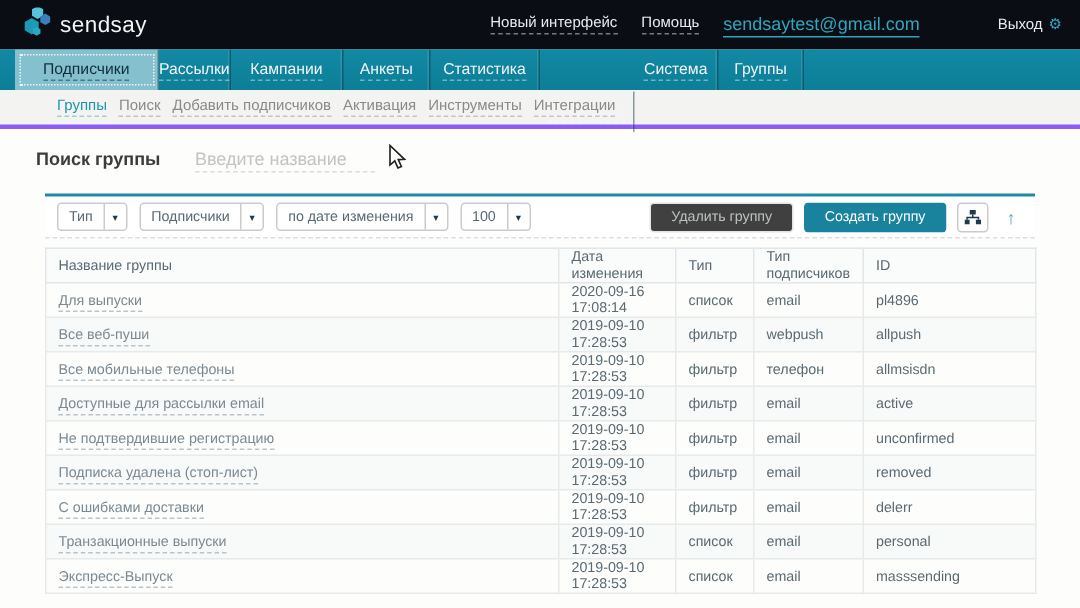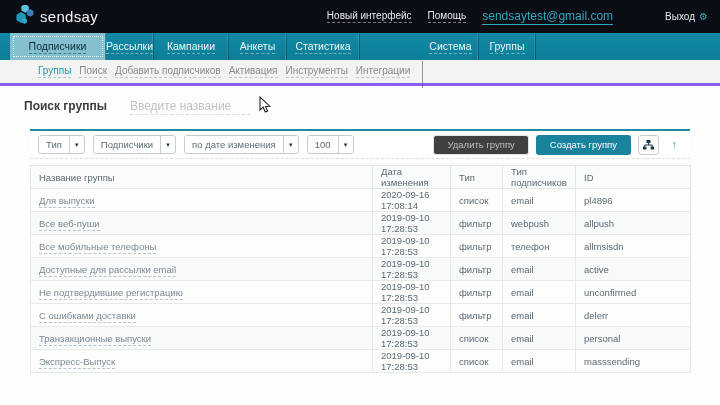--- a/index.html
+++ b/index.html
@@ -222,20 +222,27 @@
           <td>email</td>
           <td>active</td>
         </tr>
         <tr>
           <td><span class="grp-link">Не подтвердившие регистрацию</span></td>
           <td>2019-09-10 17:28:53</td>
           <td>фильтр</td>
           <td>email</td>
           <td>unconfirmed</td>
         </tr>
+        <tr class="alt">
+          <td><span class="grp-link">Подписка удалена (стоп-лист)</span></td>
+          <td>2019-09-10 17:28:53</td>
+          <td>фильтр</td>
+          <td>email</td>
+          <td>removed</td>
+        </tr>
         <tr>
           <td><span class="grp-link">С ошибками доставки</span></td>
           <td>2019-09-10 17:28:53</td>
           <td>фильтр</td>
           <td>email</td>
           <td>delerr</td>
         </tr>
         <tr class="alt">
           <td><span class="grp-link">Транзакционные выпуски</span></td>
           <td>2019-09-10 17:28:53</td>

